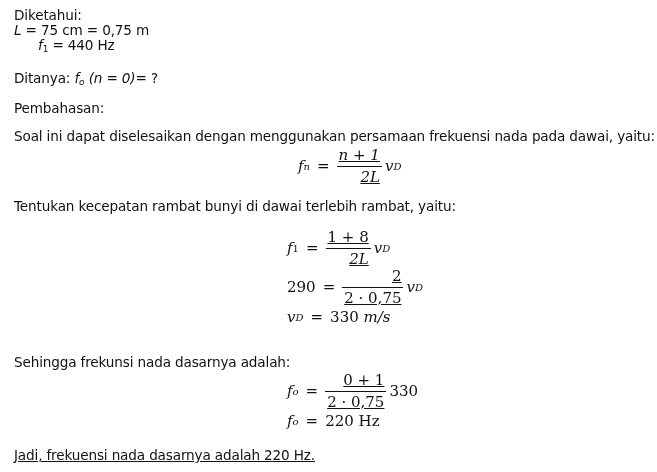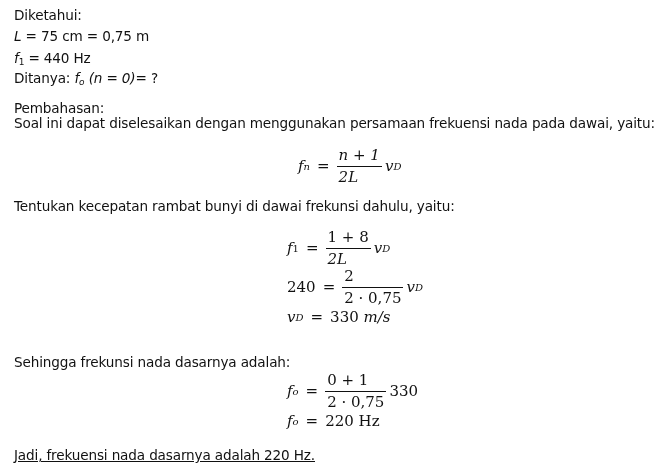--- a/index.html
+++ b/index.html
@@ -40,80 +40,81 @@
       align-items: center;
       height: 100%;
     }
     .mi { font-style: italic; }
     .msub { font-size: 10px; vertical-align: -4px; font-style: italic; }
     .msub-n { font-size: 10px; vertical-align: -4px; font-style: normal; }
     .eq { margin: 0 7px; }
     .frac {
       display: inline-flex;
       flex-direction: column;
-      align-items: flex-start;
+      align-items: flex-end;
       margin-right: 3px;
+      text-decoration: underline;
     }
     .frac .num { padding: 0 2px; line-height: 17px; }
     .frac .bar { width: 100%; height: 1px; background: #111; margin: 2px 0; }
     .frac .den { padding: 0 2px; line-height: 17px; }
   </style>
 </head>
 <body>
 
 <div class="line b" style="top:5px;">Diketahui:</div>
-<div class="line" style="top:26px;">
+<div class="line" style="top:20px;">
   <span class="i">L</span><span> = 75 cm = 0,75 m</span>
 </div>
-<div class="line" style="top:48px;">
+<div class="line" style="top:35px;margin-left:24px;">
   <span class="i">f</span><sub>1</sub><span> = 440 Hz</span>
 </div>
 
 <div class="line" style="top:68px;">
   <span class="b">Ditanya</span><span>: </span><span class="i">f</span><sub class="i">o</sub><span class="i"> (n = 0)</span><span>= ?</span>
 </div>
 
 <div class="line b" style="top:98px;">Pembahasan:</div>
-<div class="line" style="top:113px;">Soal ini dapat diselesaikan dengan menggunakan persamaan frekuensi nada pada dawai, yaitu:</div>
+<div class="line" style="top:126px;">Soal ini dapat diselesaikan dengan menggunakan persamaan frekuensi nada pada dawai, yaitu:</div>
 
 <div class="math" style="left:298px; top:143px; height:46px;">
   <div class="mrow">
     <span class="mi">f</span>
       <span class="msub">n</span>
     <span class="eq">=</span>
     <span class="frac">
       <span class="num mi">n + 1</span>
       <span class="bar"></span>
       <span class="den mi">2L</span>
     </span>
     <span class="mi">v</span>
       <span class="msub">D</span>
   </div>
 </div>
 
-<div class="line" style="top:196px;">Tentukan kecepatan rambat bunyi di dawai frekunsi dahulu, yaitu:</div>
+<div class="line" style="top:196px;">Tentukan kecepatan rambat bunyi di dawai terlebih rambat, yaitu:</div>
 
 <div class="math" style="left:287px; top:226px; height:44px;">
   <div class="mrow">
     <span class="mi">f</span>
       <span class="msub-n">1</span>
     <span class="eq">=</span>
     <span class="frac">
       <span class="num">1 + 8</span>
       <span class="bar"></span>
       <span class="den mi">2L</span>
     </span>
     <span class="mi">v</span>
       <span class="msub">D</span>
   </div>
 </div>
 
 <div class="math" style="left:287px; top:265px; height:44px;">
   <div class="mrow">
-    <span>240</span>
+    <span>290</span>
     <span class="eq">=</span>
     <span class="frac">
       <span class="num">2</span>
       <span class="bar"></span>
       <span class="den">2 · 0,75</span>
     </span>
     <span class="mi">v</span>
       <span class="msub">D</span>
   </div>
 </div>

